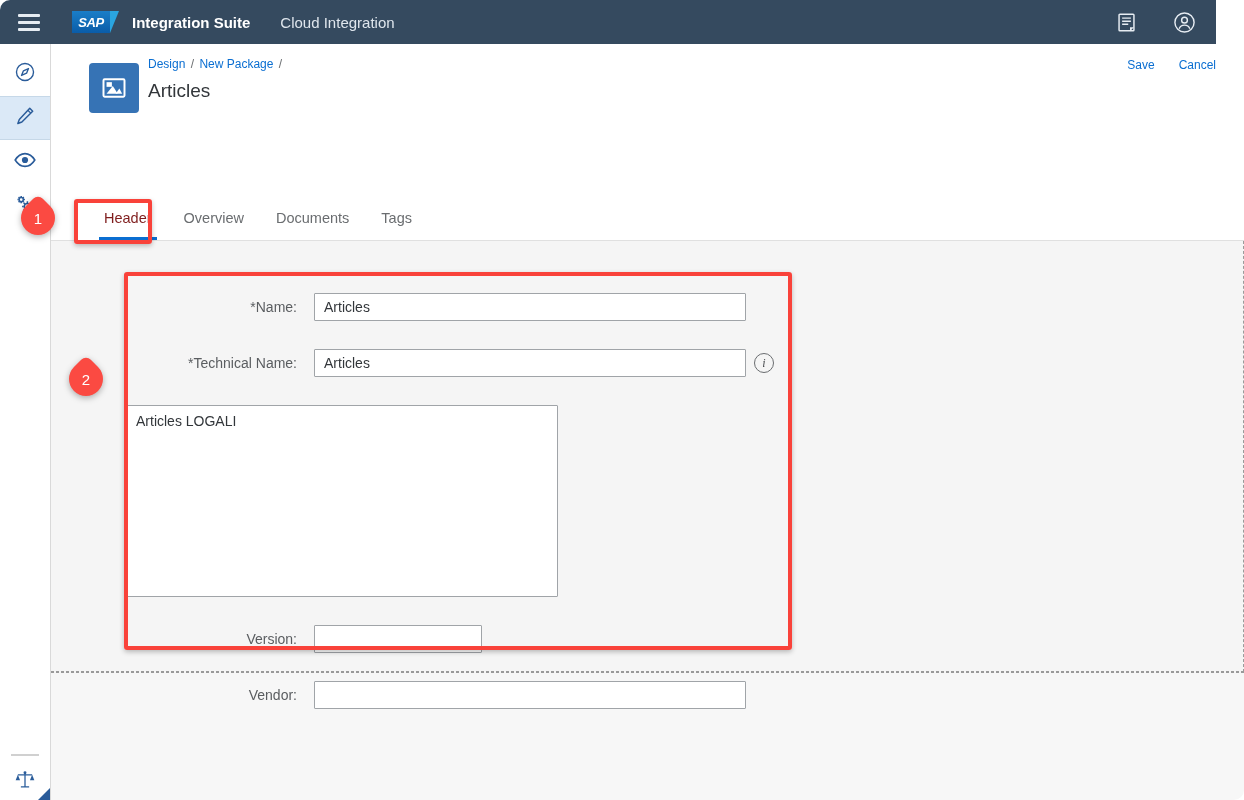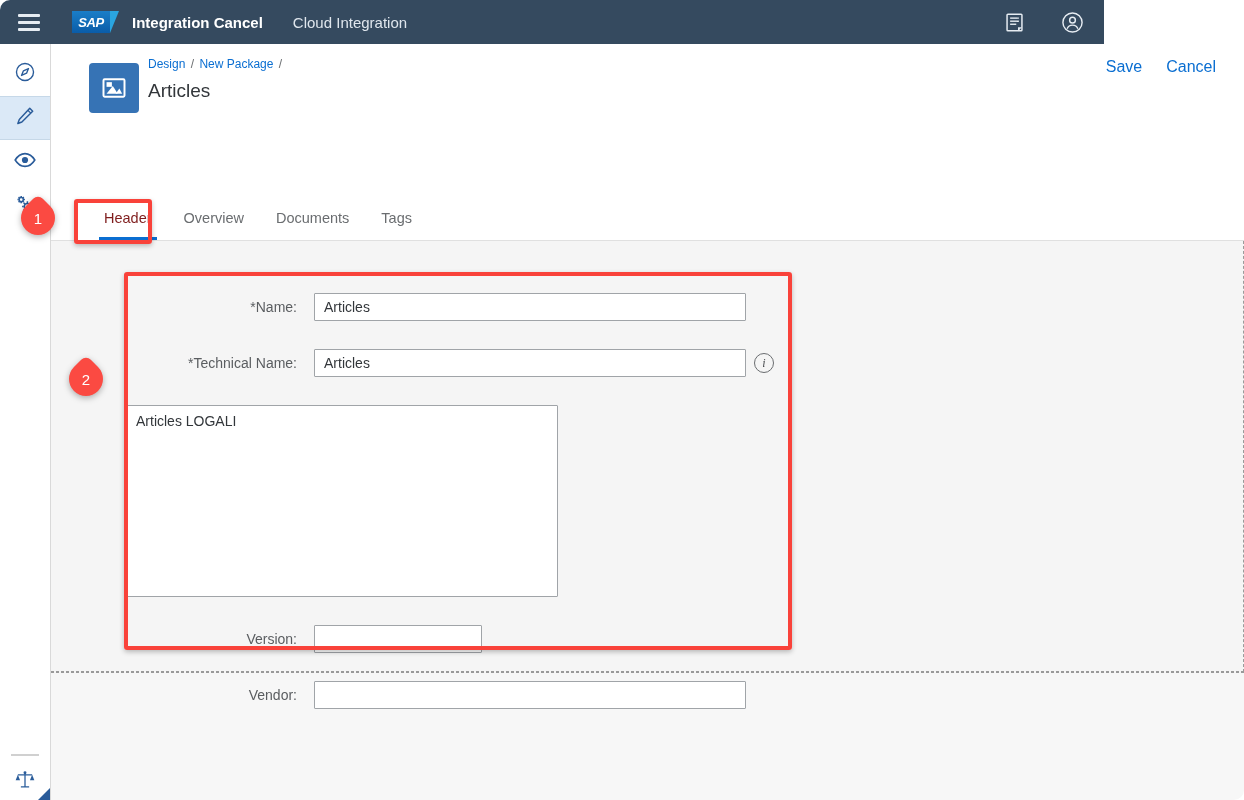--- a/index.html
+++ b/index.html
@@ -23,21 +23,21 @@
     height: 800px;
     border-radius: 10px;
     overflow: hidden;
     background: #ffffff;
   }
 
   
   .shellbar {
     position: absolute;
     left: 0; top: 0;
-    width: 1104px;
+    width: 1216px;
     height: 44px;
     background: #354a5f;
     display: flex;
     align-items: center;
     box-sizing: border-box;
     padding: 0 8px 0 18px;
   }
   .hamburger {
     width: 22px;
     height: 17px;
@@ -213,21 +213,21 @@
     white-space: nowrap;
   }
   .page-actions {
     position: absolute;
     right: 28px;
     top: 14px;
     display: flex;
     gap: 24px;
   }
   .action-link {
-    font-size: 16px;
+    font-size: 12px;
     color: #0a6ed1;
     cursor: pointer;
     white-space: nowrap;
   }
 
   
   .tabbar {
     position: absolute;
     left: 51px; top: 196px;
     width: 1193px;
@@ -418,21 +418,21 @@
         <span></span>
         <span></span>
     </div>
 
     <div class="sap-logo">
       <div class="box"></div>
       <div class="tri"></div>
       <div class="txt">SAP</div>
     </div>
 
-    <div class="shell-title">Integration Cancel</div>
+    <div class="shell-title">Integration Suite</div>
     <div class="shell-subtitle">Cloud Integration</div>
 
     <div class="shell-right">
       <div class="shell-icon">
         <svg width="21" height="21" viewBox="0 0 24 24">
           <rect x="3.5" y="2.5" width="17" height="19" rx="1" fill="none" stroke="#e6ecf2" stroke-width="1.7"></rect>
           <line x1="7" y1="7" x2="17" y2="7" stroke="#e6ecf2" stroke-width="1.6"></line>
           <line x1="7" y1="10.5" x2="17" y2="10.5" stroke="#e6ecf2" stroke-width="1.6"></line>
           <line x1="7" y1="14" x2="14" y2="14" stroke="#e6ecf2" stroke-width="1.6"></line>
           <path d="M16 17.5 L20.5 17.5 L16 22 Z" fill="#e6ecf2"></path>

